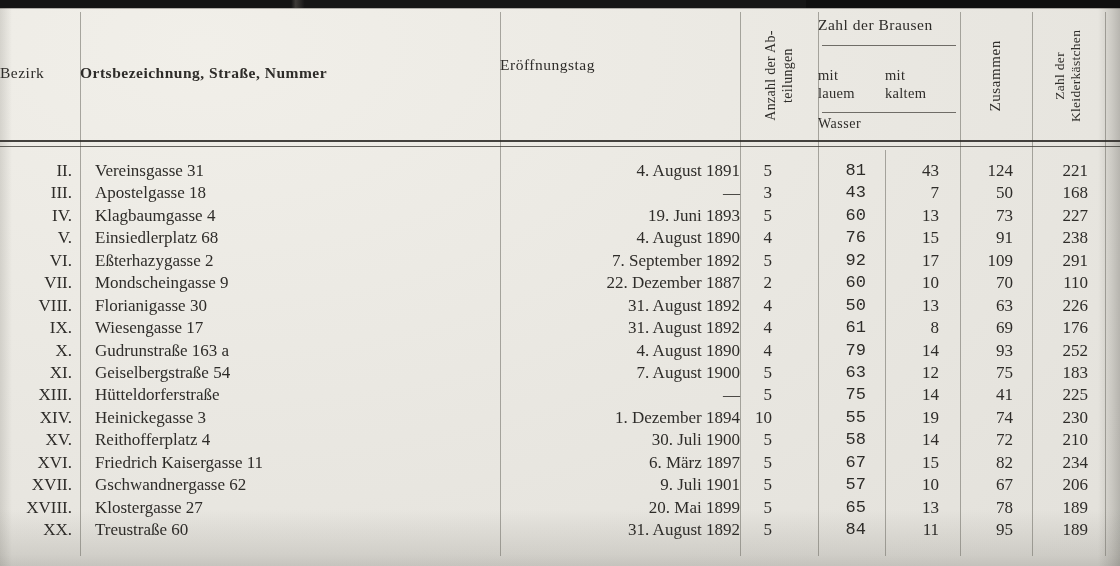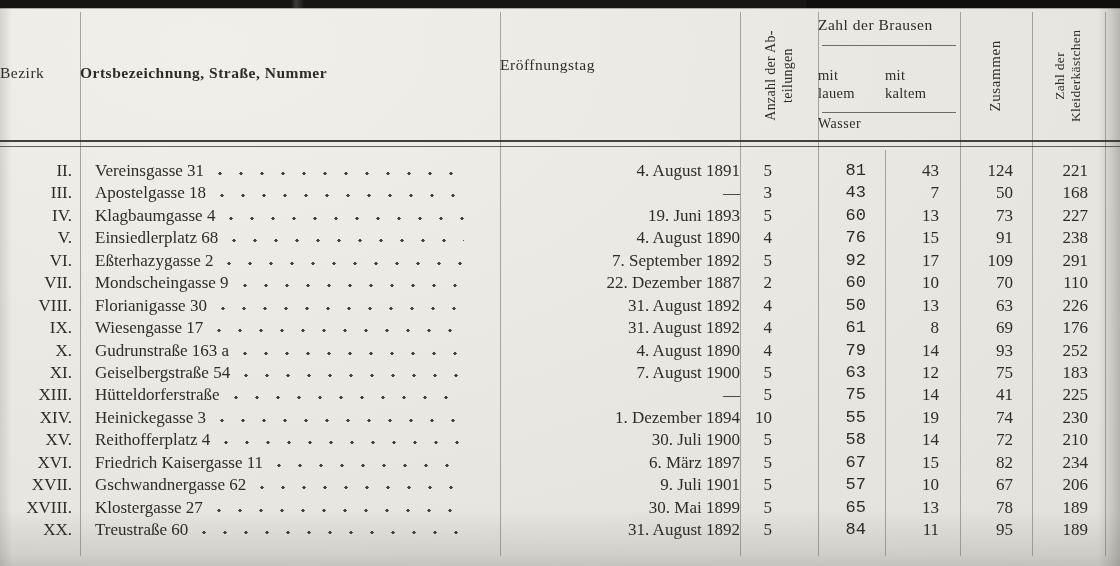--- a/index.html
+++ b/index.html
@@ -46,21 +46,21 @@
   .vh-kk{left:1032px;width:73px;}
   .rot{transform:rotate(-90deg);white-space:nowrap;text-align:center;font-size:14px;line-height:1.18;letter-spacing:.3px;}
   .rot span{display:block;}
   .vh-kk .rot{font-size:13.5px;}
   .vh-zus .rot{font-size:15px;letter-spacing:.6px;}
   
   .tbody{position:absolute;left:0;top:160px;width:1120px;}
   .row{display:flex;height:22.45px;line-height:22.45px;font-size:17px;}
   .c{flex:none;}
   .c.bezirk{width:80px;text-align:right;padding-right:8px;box-sizing:border-box;}
-  .c.ort{width:420px;display:flex;box-sizing:border-box;padding-left:15px;}
+  .c.ort{width:420px;display:flex;box-sizing:border-box;padding-left:15px;flex-direction:column;}
   .ortname{white-space:nowrap;}
   .leader{
     flex:1;margin-left:13px;margin-right:36px;
     background-image:radial-gradient(circle at 3px 14px,#45433e 1.5px,rgba(0,0,0,0) 1.7px);
     background-size:21px 22.45px;background-repeat:repeat-x;
   }
   .c.datum{width:240px;text-align:right;}
   .c.num{text-align:right;box-sizing:border-box;}
   .c.abt{width:78px;padding-right:46px;}
   .c.lauem{width:67px;padding-right:19px;font-family:Liberation Mono, monospace;}
@@ -319,21 +319,21 @@
         <div class="c num kaltem">10</div>
         <div class="c num zus">67</div>
         <div class="c num kk">206</div>
       </div>
       <div class="row">
         <div class="c bezirk">XVIII.</div>
         <div class="c ort">
           <span class="ortname">Klostergasse 27</span>
           <span class="leader"></span>
         </div>
-        <div class="c datum">30. Mai 1899</div>
+        <div class="c datum">20. Mai 1899</div>
         <div class="c num abt">5</div>
         <div class="c num lauem">65</div>
         <div class="c num kaltem">13</div>
         <div class="c num zus">78</div>
         <div class="c num kk">189</div>
       </div>
       <div class="row">
         <div class="c bezirk">XX.</div>
         <div class="c ort">
           <span class="ortname">Treustraße 60</span>

